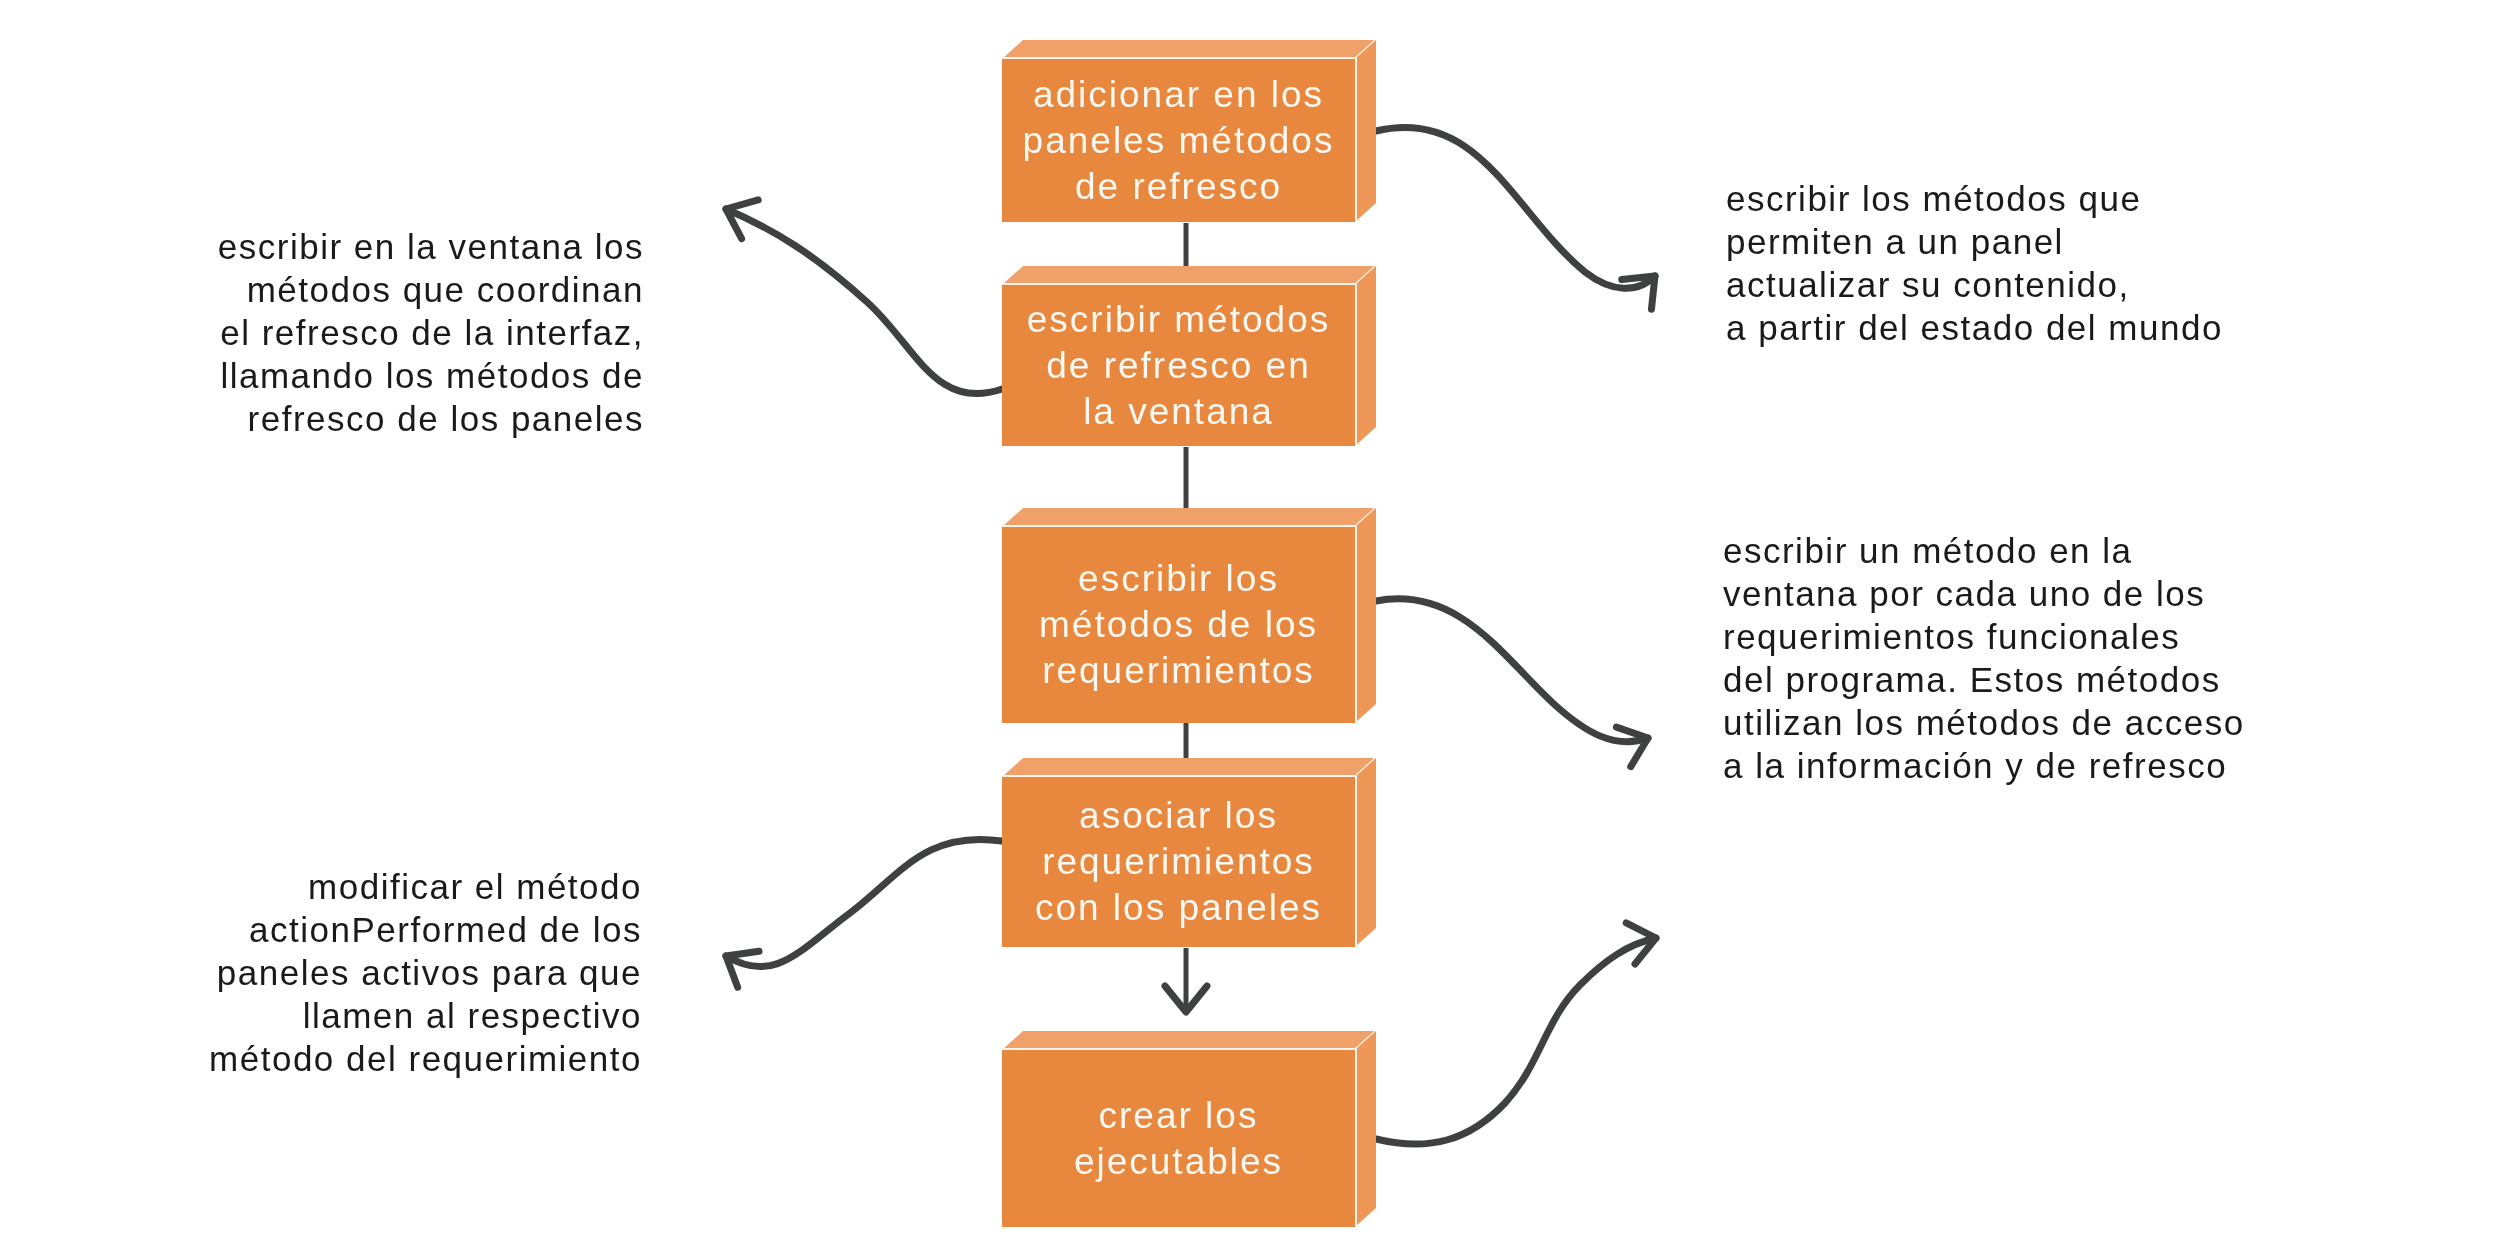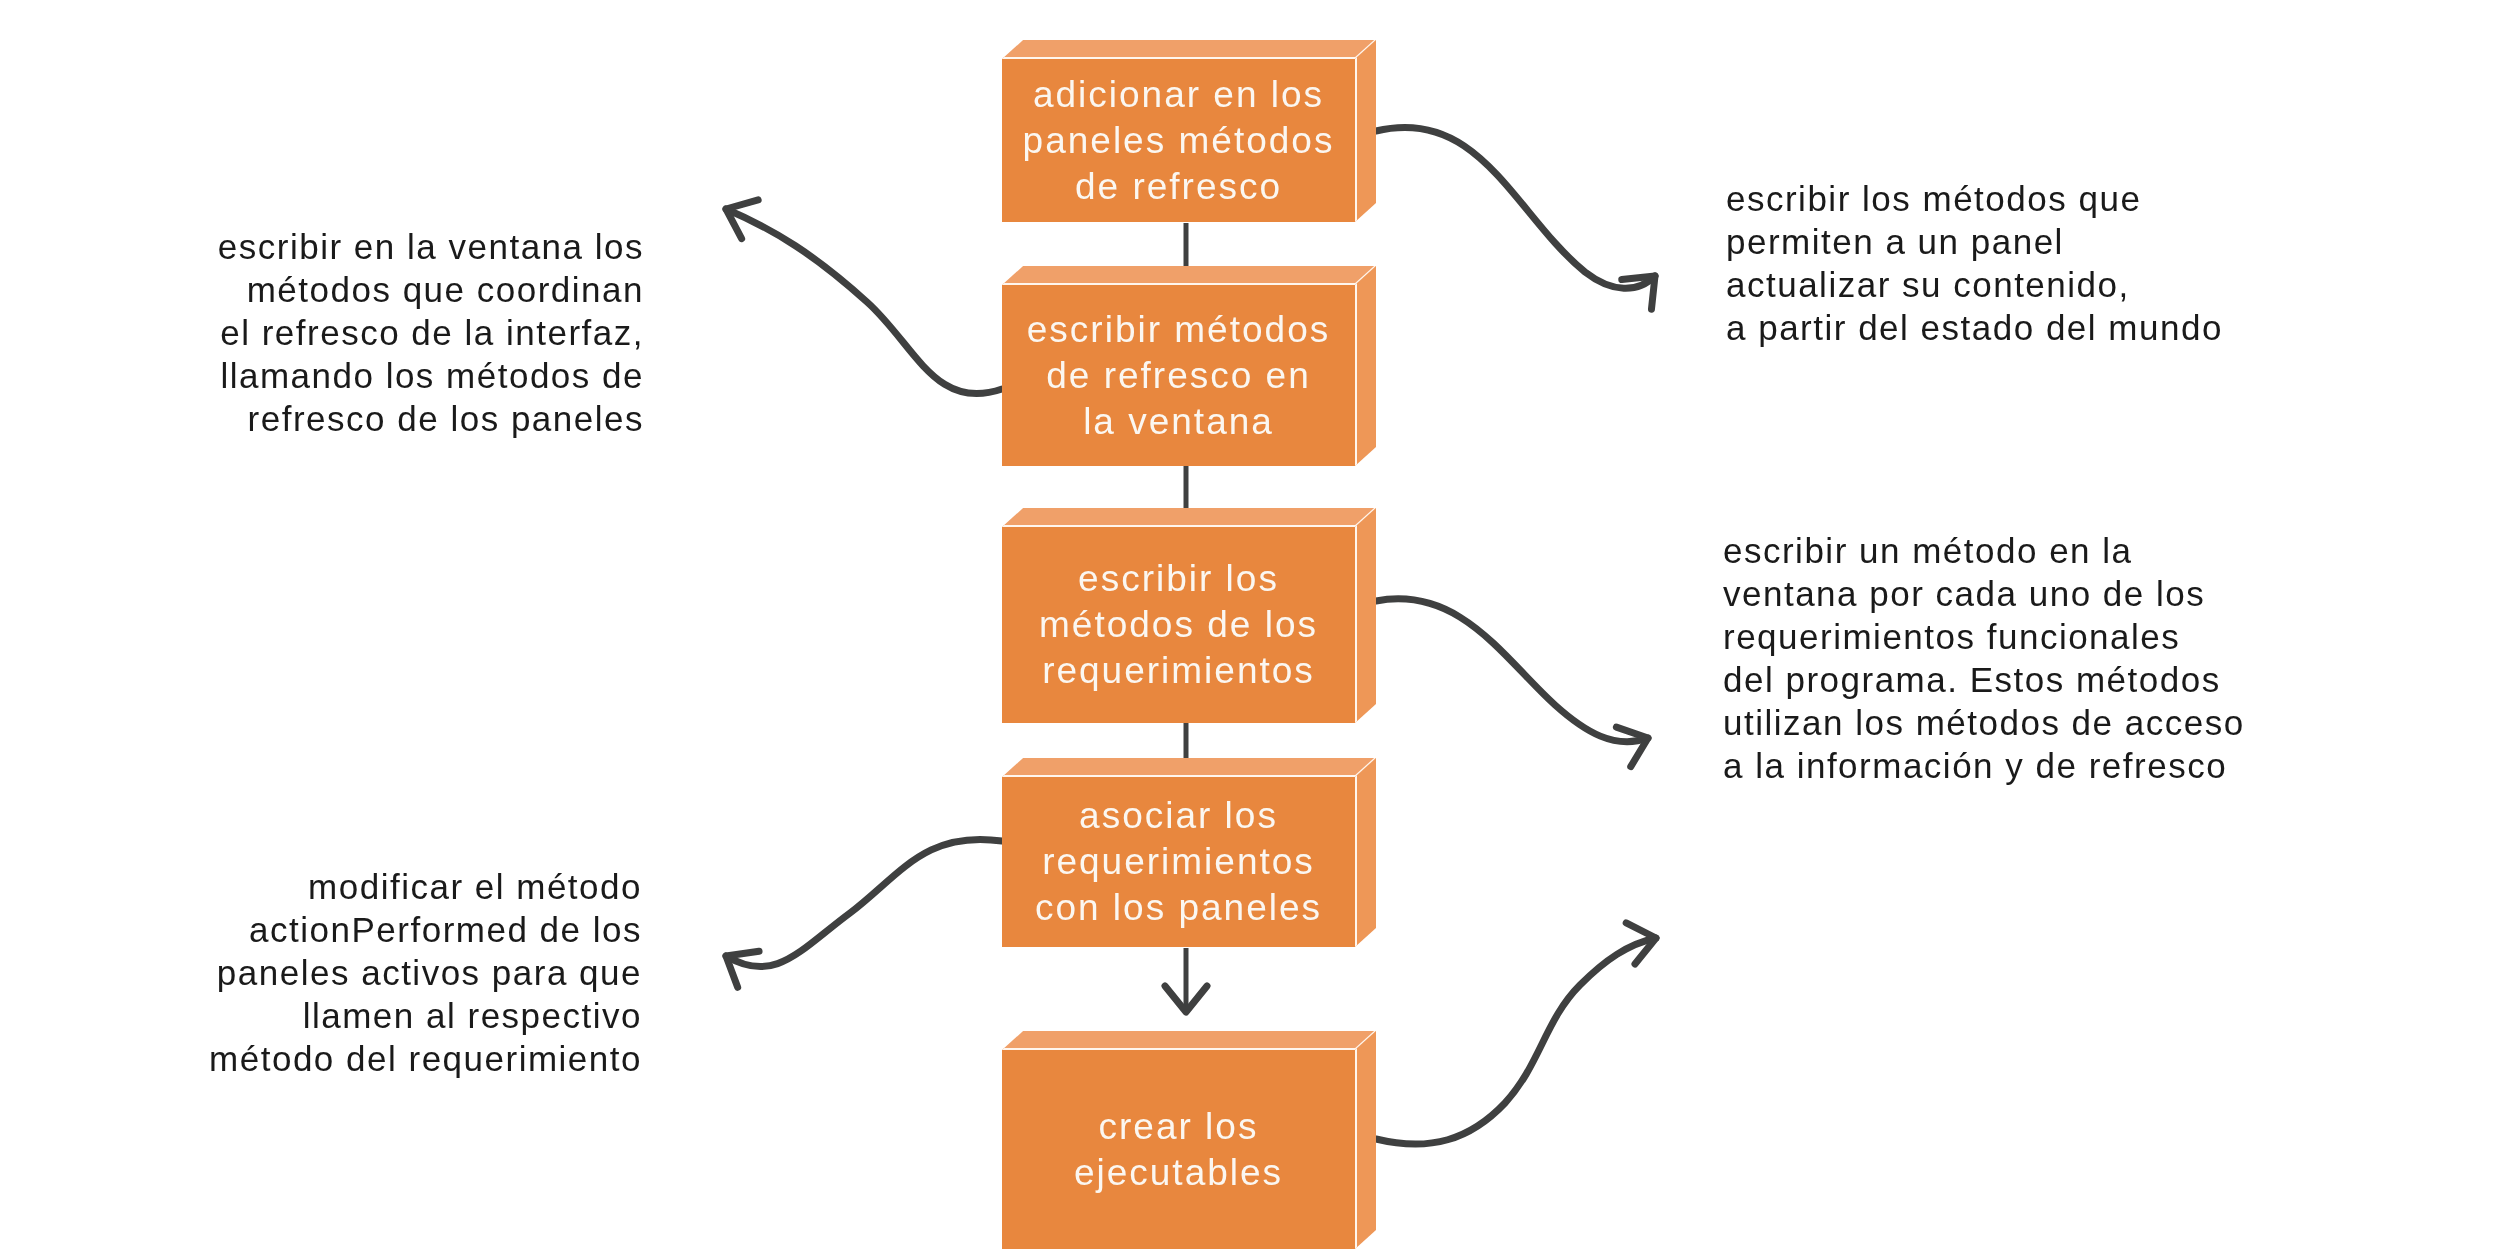--- a/index.html
+++ b/index.html
@@ -100,36 +100,36 @@
     <path class="curve arrow-end" d="M1376 601 C1460 585, 1505 660, 1555 705 C1585 732, 1615 750, 1648 738"></path>
     <path class="curve arrow-end" d="M1002 841 C925 830, 900 875, 850 913 C800 950, 775 985, 726 956"></path>
     <path class="curve arrow-end" d="M1376 1139 C1430 1152, 1470 1140, 1505 1103 C1540 1065, 1545 1020, 1580 985 C1605 960, 1628 944, 1656 938"></path>
   </svg>
 
   <div class="box" style="left:1002px; top:59px;  height:163px">
     <span class="box-label">adicionar en los
 paneles métodos
 de refresco</span>
   </div>
-  <div class="box" style="left:1002px; top:285px; height:181px">
+  <div class="box" style="left:1002px; top:285px; height:161px">
     <span class="box-label">escribir métodos
 de refresco en
 la ventana</span>
   </div>
   <div class="box" style="left:1002px; top:527px; height:196px">
     <span class="box-label">escribir los
 métodos de los
 requerimientos</span>
   </div>
   <div class="box" style="left:1002px; top:777px; height:170px">
     <span class="box-label">asociar los
 requerimientos
 con los paneles</span>
   </div>
-  <div class="box" style="left:1002px; top:1050px; height:199px">
+  <div class="box" style="left:1002px; top:1050px; height:177px">
     <span class="box-label">crear los
 ejecutables</span>
   </div>
 
   <div class="note note-left" style="right:1868px; top:182px">
     <span>escribir en la ventana los
 métodos que coordinan
 el refresco de la interfaz,
 llamando los métodos de
 refresco de los paneles</span>

